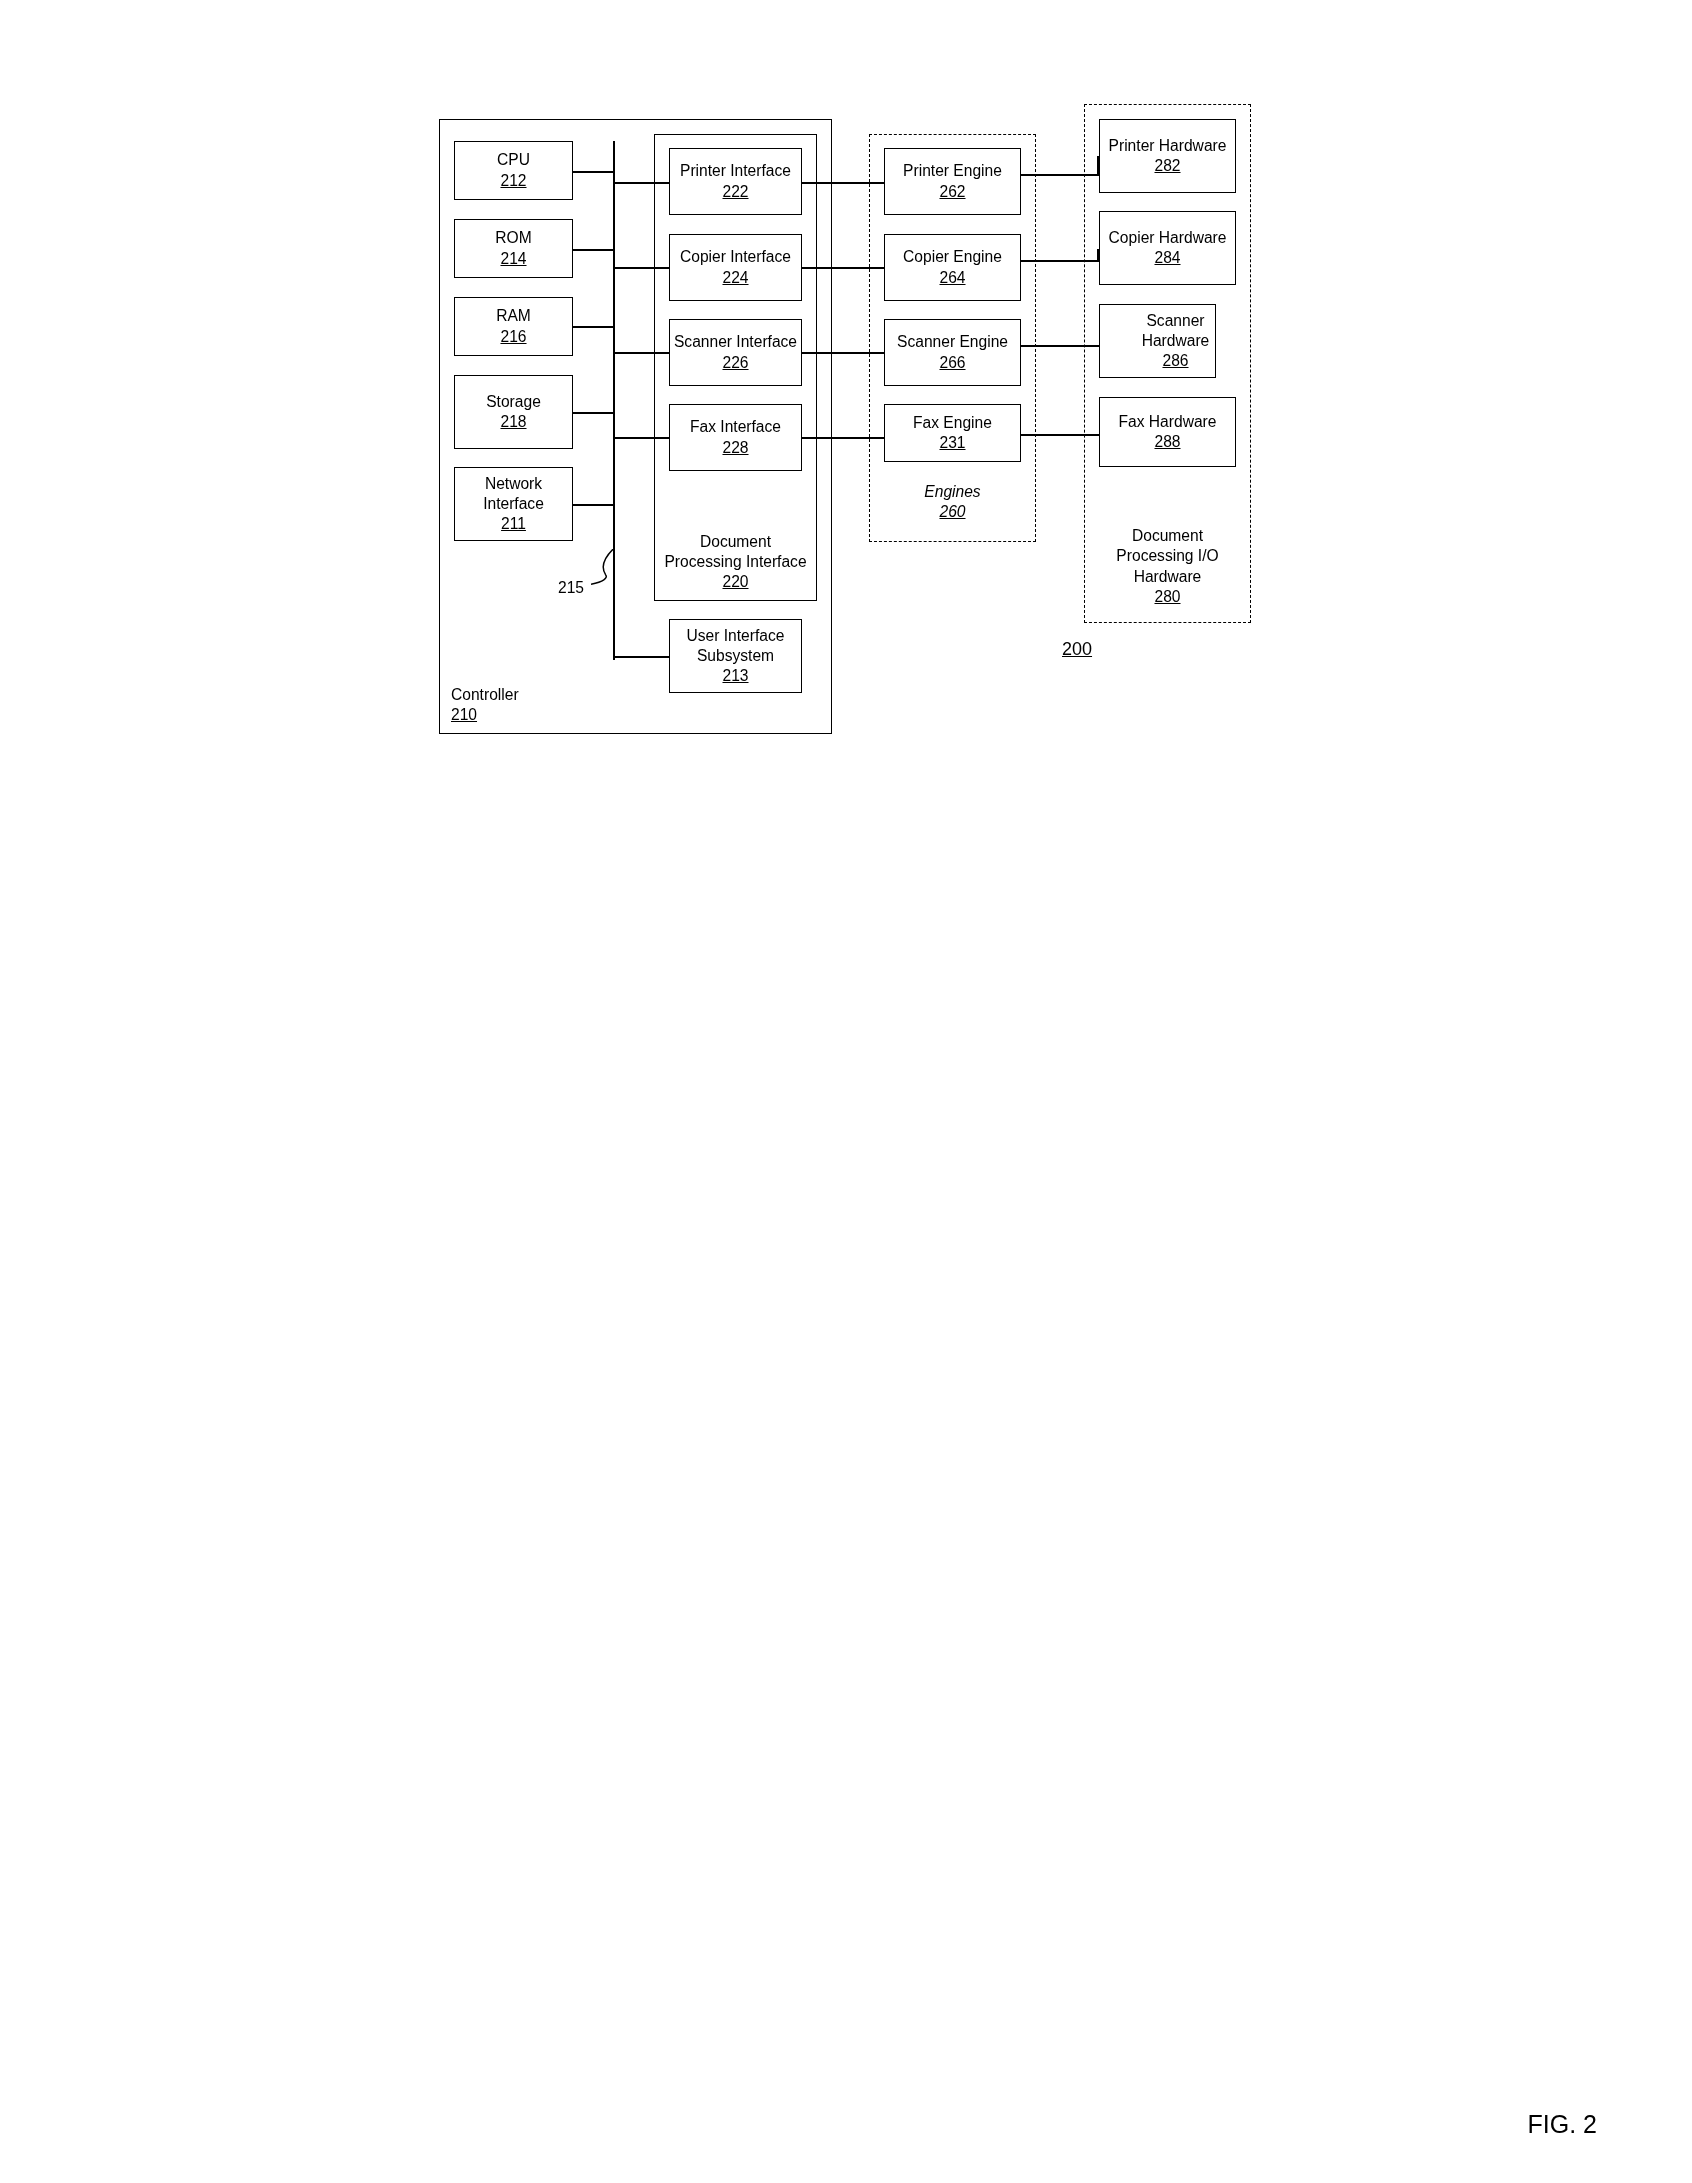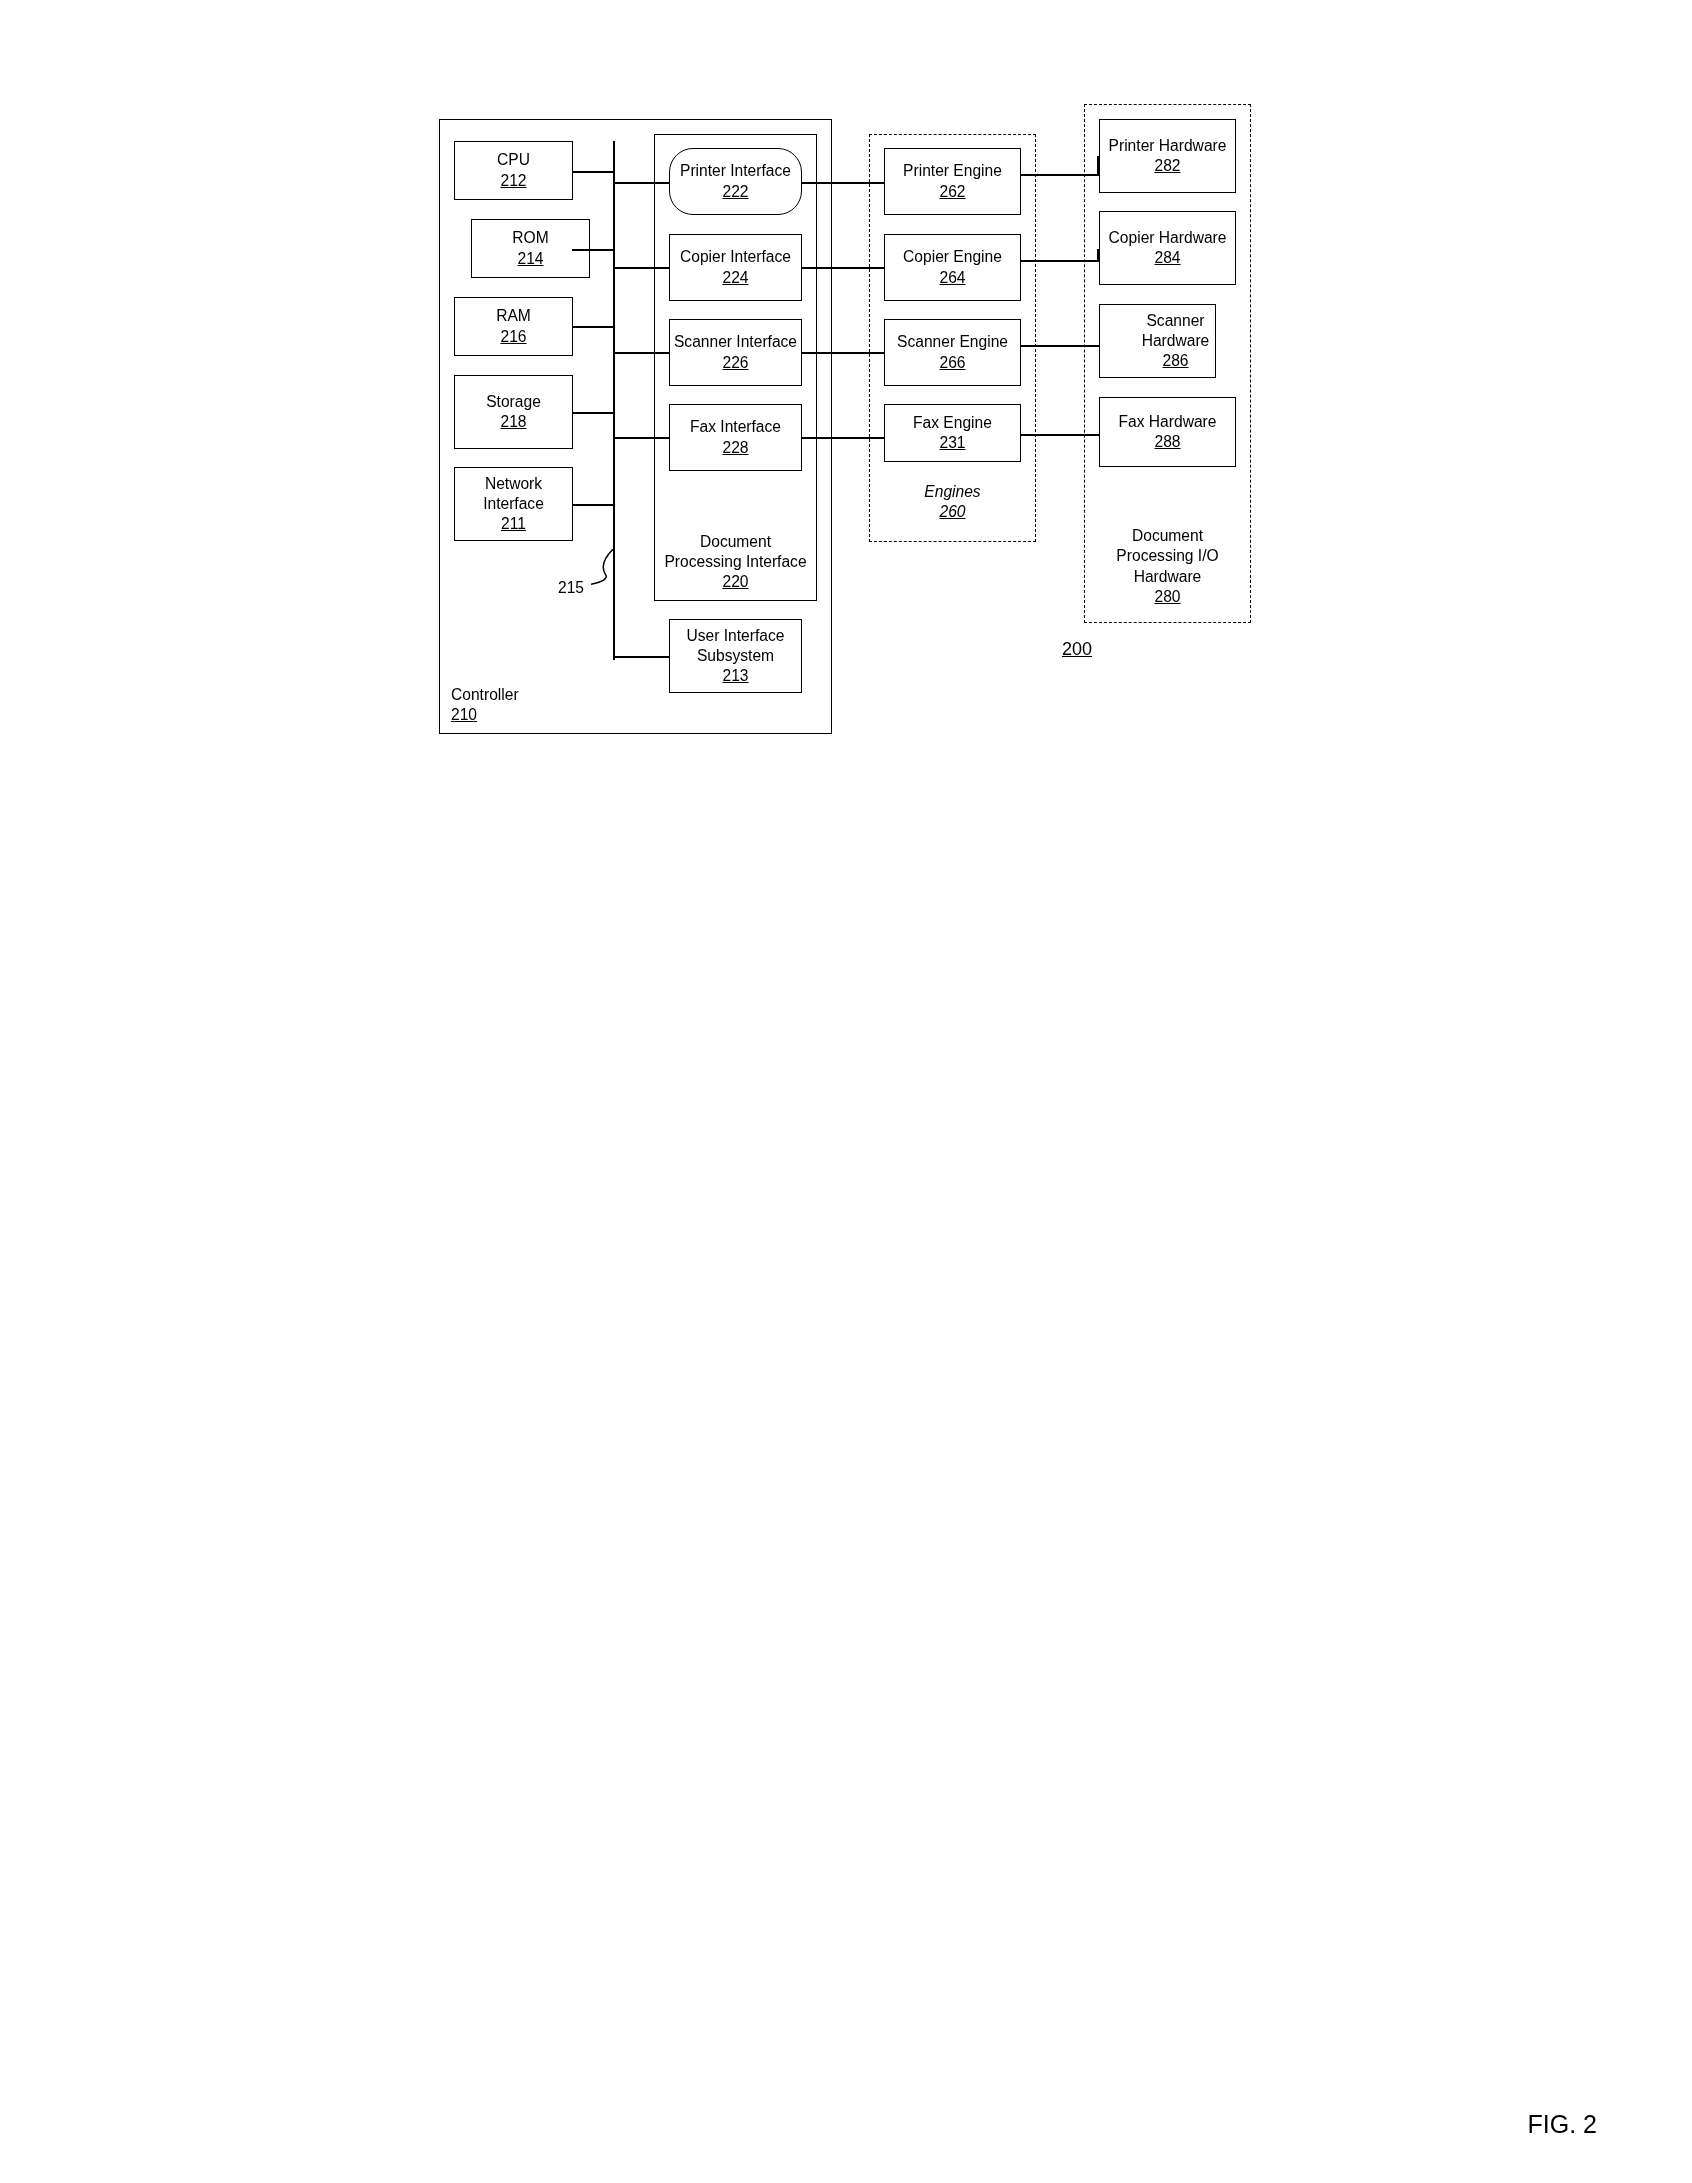--- a/index.html
+++ b/index.html
@@ -66,21 +66,21 @@
     <div style="text-align:left;">
       <span>Controller</span><br>
       <span class="underlined">210</span>
     </div>
   </div>
 
   <div class="box" style="left:15px; top:37px; width:119px; height:59px;">
     <span>CPU</span>
     <span class="underlined">212</span>
   </div>
-  <div class="box" style="left:15px; top:115px; width:119px; height:59px;margin-left:17px;">
+  <div class="box" style="left:15px; top:115px; width:119px; height:59px;">
     <span>ROM</span>
     <span class="underlined">214</span>
   </div>
   <div class="box" style="left:15px; top:193px; width:119px; height:59px;">
     <span>RAM</span>
     <span class="underlined">216</span>
   </div>
   <div class="box" style="left:15px; top:271px; width:119px; height:74px;">
     <span>Storage</span>
     <span class="underlined">218</span>
@@ -88,21 +88,21 @@
   <div class="box" style="left:15px; top:363px; width:119px; height:74px;">
     <span>Network Interface</span>
     <span class="underlined">211</span>
   </div>
 
   <div class="box" style="left:215px; top:30px; width:163px; height:467px; justify-content:flex-end; padding-bottom:7.4px;">
     <span style="padding:0 6px;">Document Processing Interface</span>
     <span class="underlined">220</span>
   </div>
 
-  <div class="box" style="left:230px; top:44px; width:133px; height:67px;border-radius:24px;">
+  <div class="box" style="left:230px; top:44px; width:133px; height:67px;">
     <span>Printer Interface</span>
     <span class="underlined">222</span>
   </div>
   <div class="box" style="left:230px; top:130px; width:133px; height:67px;">
     <span>Copier Interface</span>
     <span class="underlined">224</span>
   </div>
   <div class="box" style="left:230px; top:215px; width:133px; height:67px;">
     <span>Scanner Interface</span>
     <span class="underlined">226</span>

